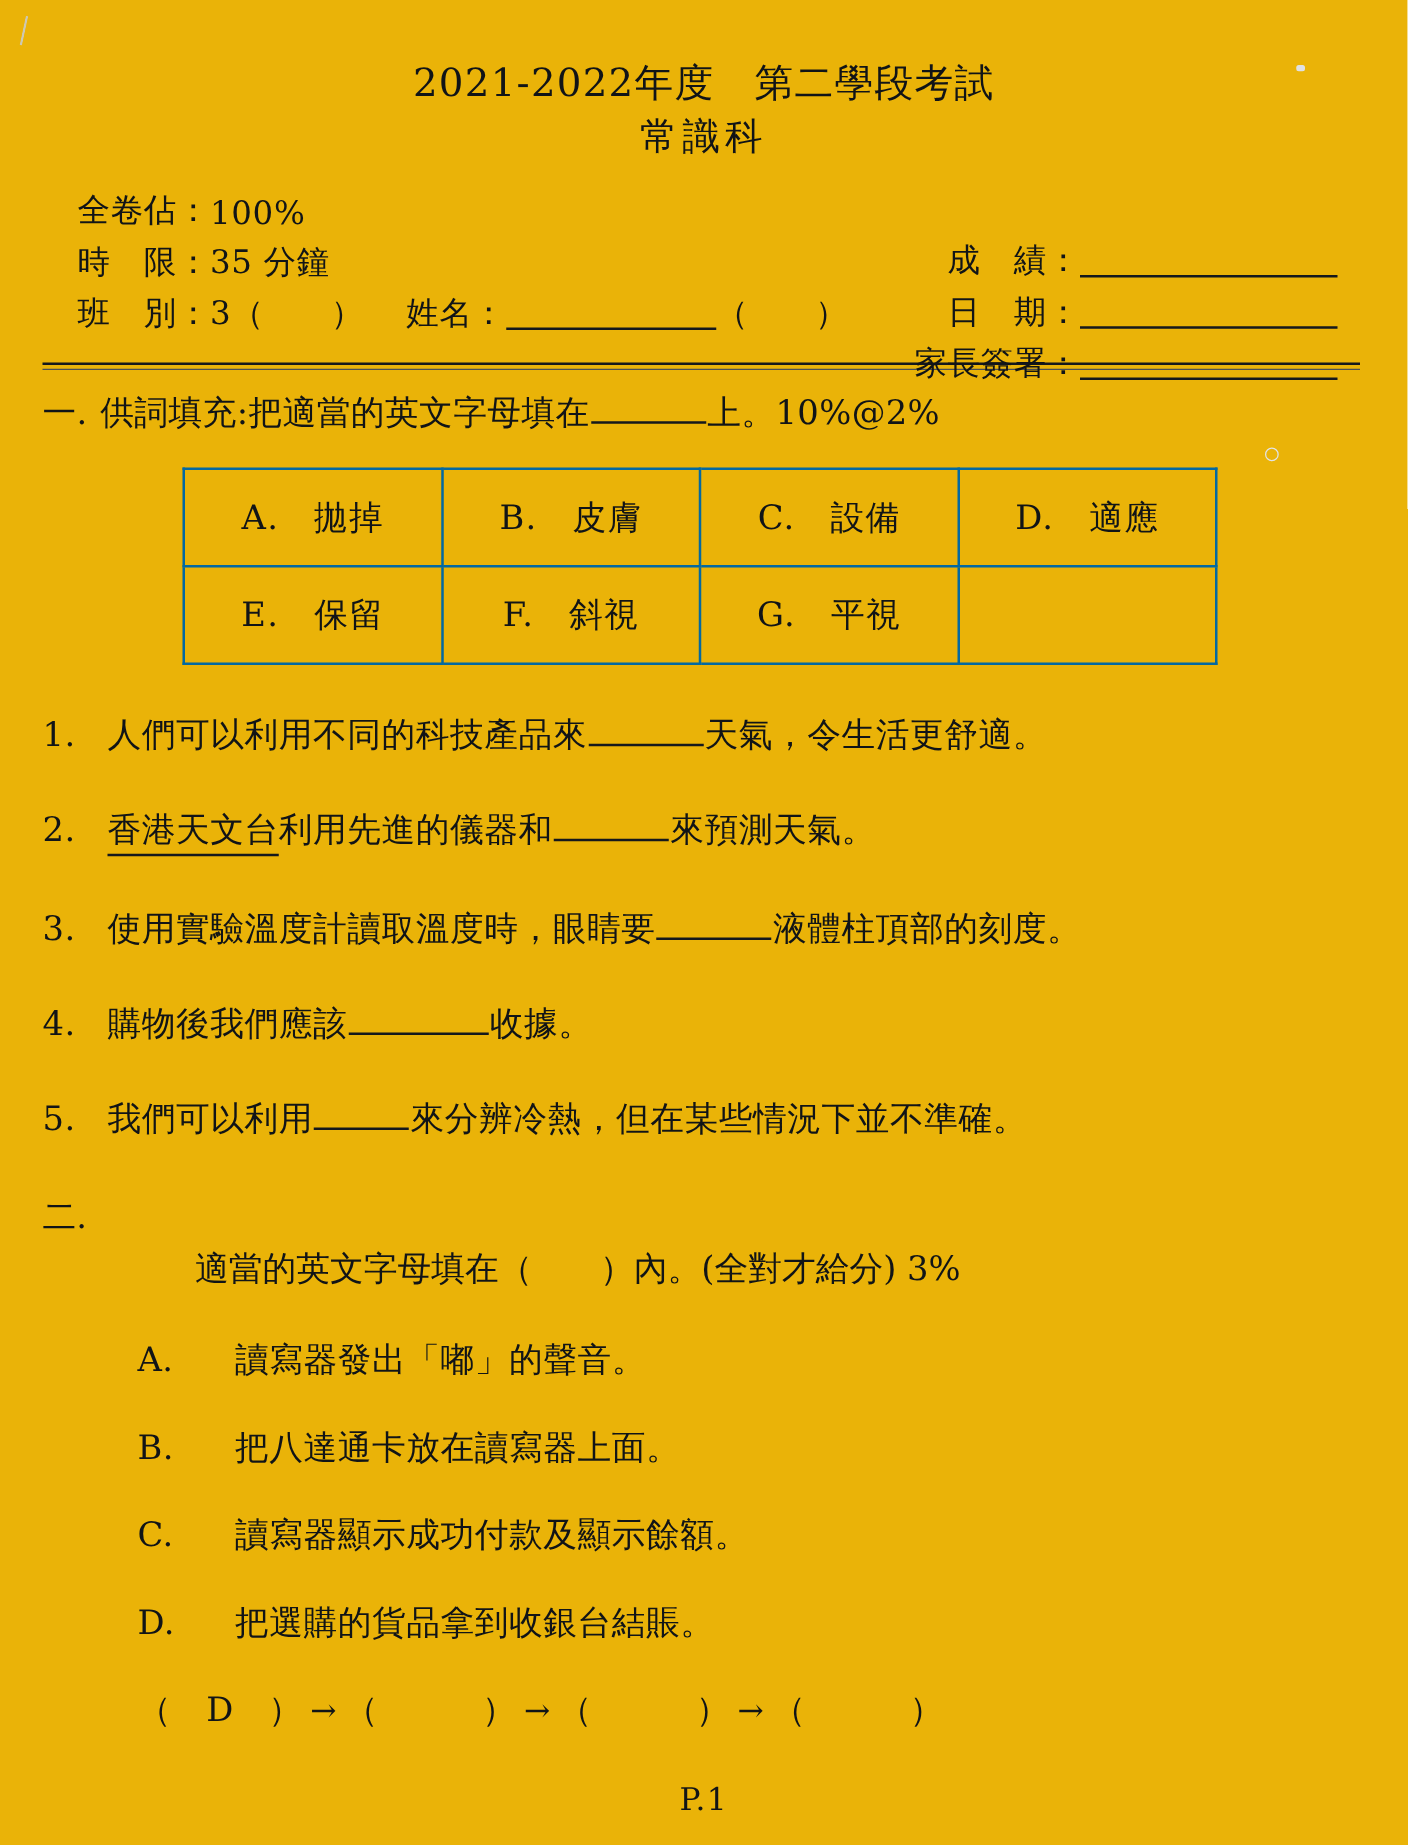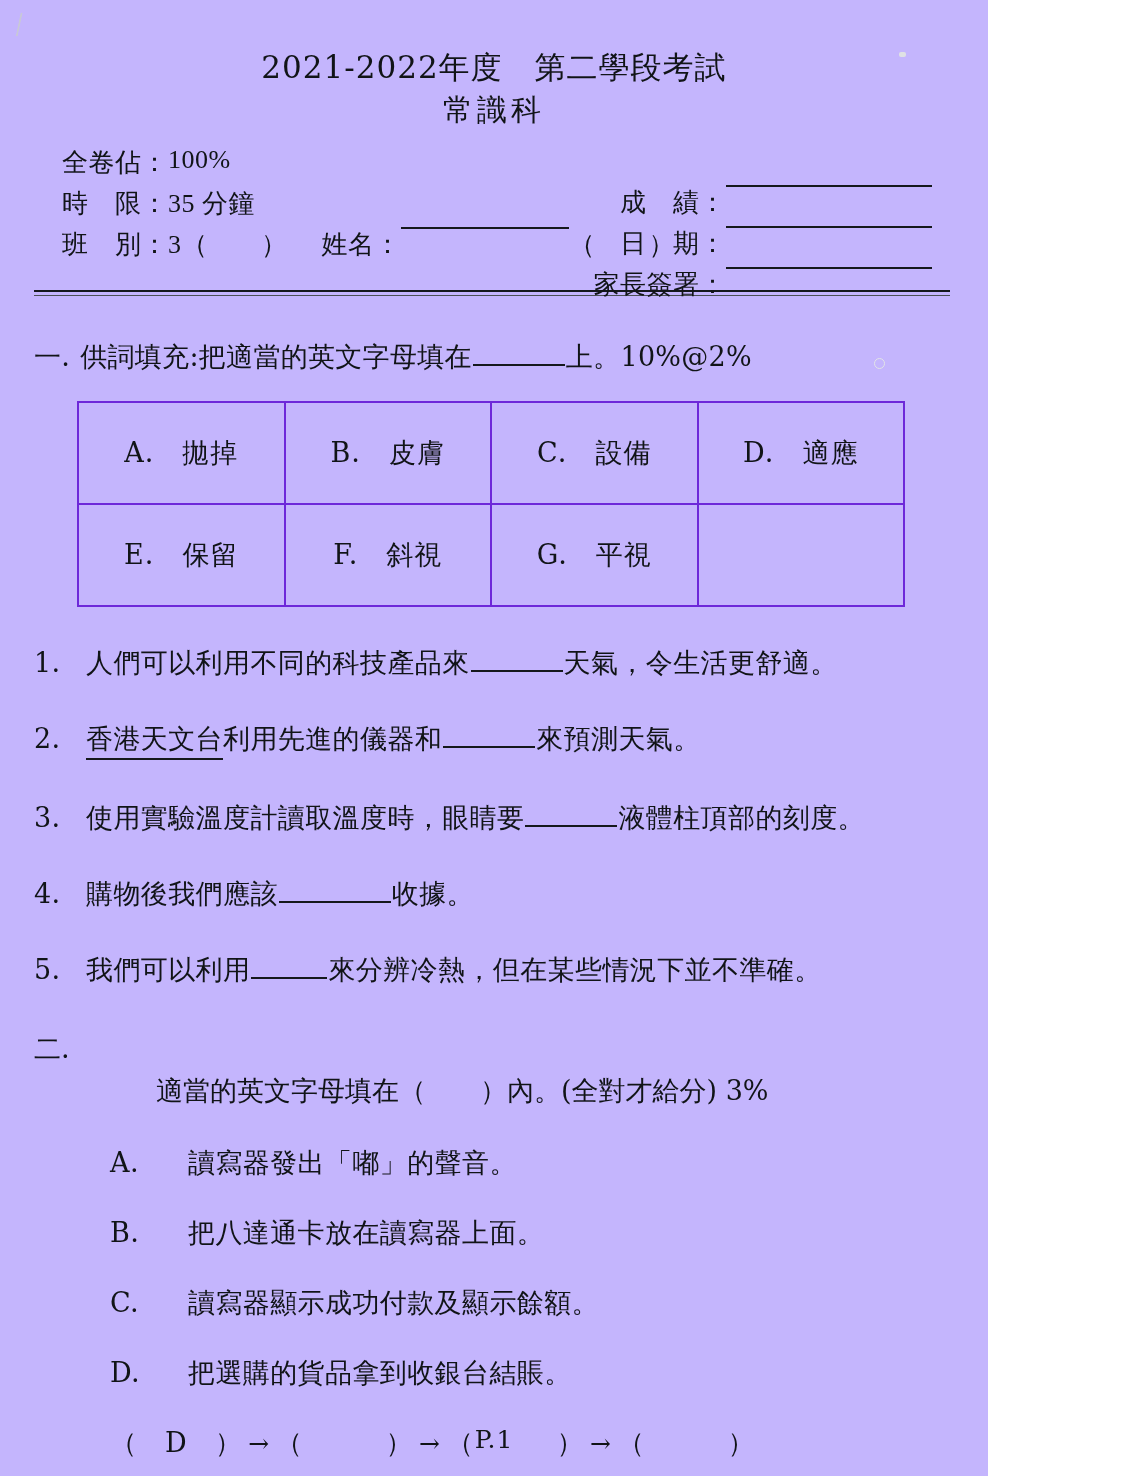--- a/index.html
+++ b/index.html
@@ -7,23 +7,23 @@
     margin: 0;
     padding: 0;
     background: #ffffff;
   }
   body {
     font-family: "DejaVu Serif", "Liberation Serif", serif;
     color: #111417;
   }
   .page {
     position: relative;
-    width: 988px;
+    width: 1126px;
     height: 1476px;
-    background: #c4b5fd;
+    background: #eab308;
     overflow: hidden;
     box-sizing: border-box;
   }
 
   
   .scan-speck {
     position: absolute;
     left: 18px;
     top: 14px;
     width: 14px;
@@ -71,23 +71,22 @@
   }
 
   
   .info {
     position: relative;
     margin: 16px 56px 0 62px;
     font-size: 26px;
   }
   .info-row {
     display: flex;
-    align-items: flex-start;
+    align-items: flex-end;
     height: 41px;
-    font-family: Liberation Serif, serif;
   }
   .lbl {
     display: inline-block;
     white-space: pre;
     letter-spacing: .5px;
   }
   .val {
     white-space: pre;
     letter-spacing: .5px;
   }
@@ -134,21 +133,20 @@
     font-size: 27px;
     margin-top: 16px;
     letter-spacing: .3px;
   }
   .sec-num {
     white-space: pre;
     flex: 0 0 auto;
   }
   .sec-text {
     white-space: pre-wrap;
-    margin-top: 27px;
   }
   .sec-head-2 {
     display: block;
     font-size: 27px;
     margin-top: 26px;
     line-height: 1.55;
   }
   .sec2-line1 { display: flex; align-items: baseline; }
   .sec2-line2 { padding-left: 122px; }
 
@@ -165,27 +163,27 @@
   .inline-blank.w-lg  { width: 112px; }
 
   
   .wordbank {
     margin: 26px auto 0 auto;
     width: 828px;
     border-collapse: collapse;
     table-layout: fixed;
   }
   .wordbank td {
-    border: 2px solid #6d28d9;
+    border: 2px solid #0369a1;
     height: 68px;
     font-size: 27px;
     text-align: center;
     letter-spacing: 1px;
     white-space: pre;
-    padding: 16px;
+    padding: 4px;
   }
 
   
   .q-list { margin: 38px 0 0 0; }
   .q-item {
     display: flex;
     align-items: baseline;
     font-size: 27px;
     margin-bottom: 40px;
     letter-spacing: .4px;

